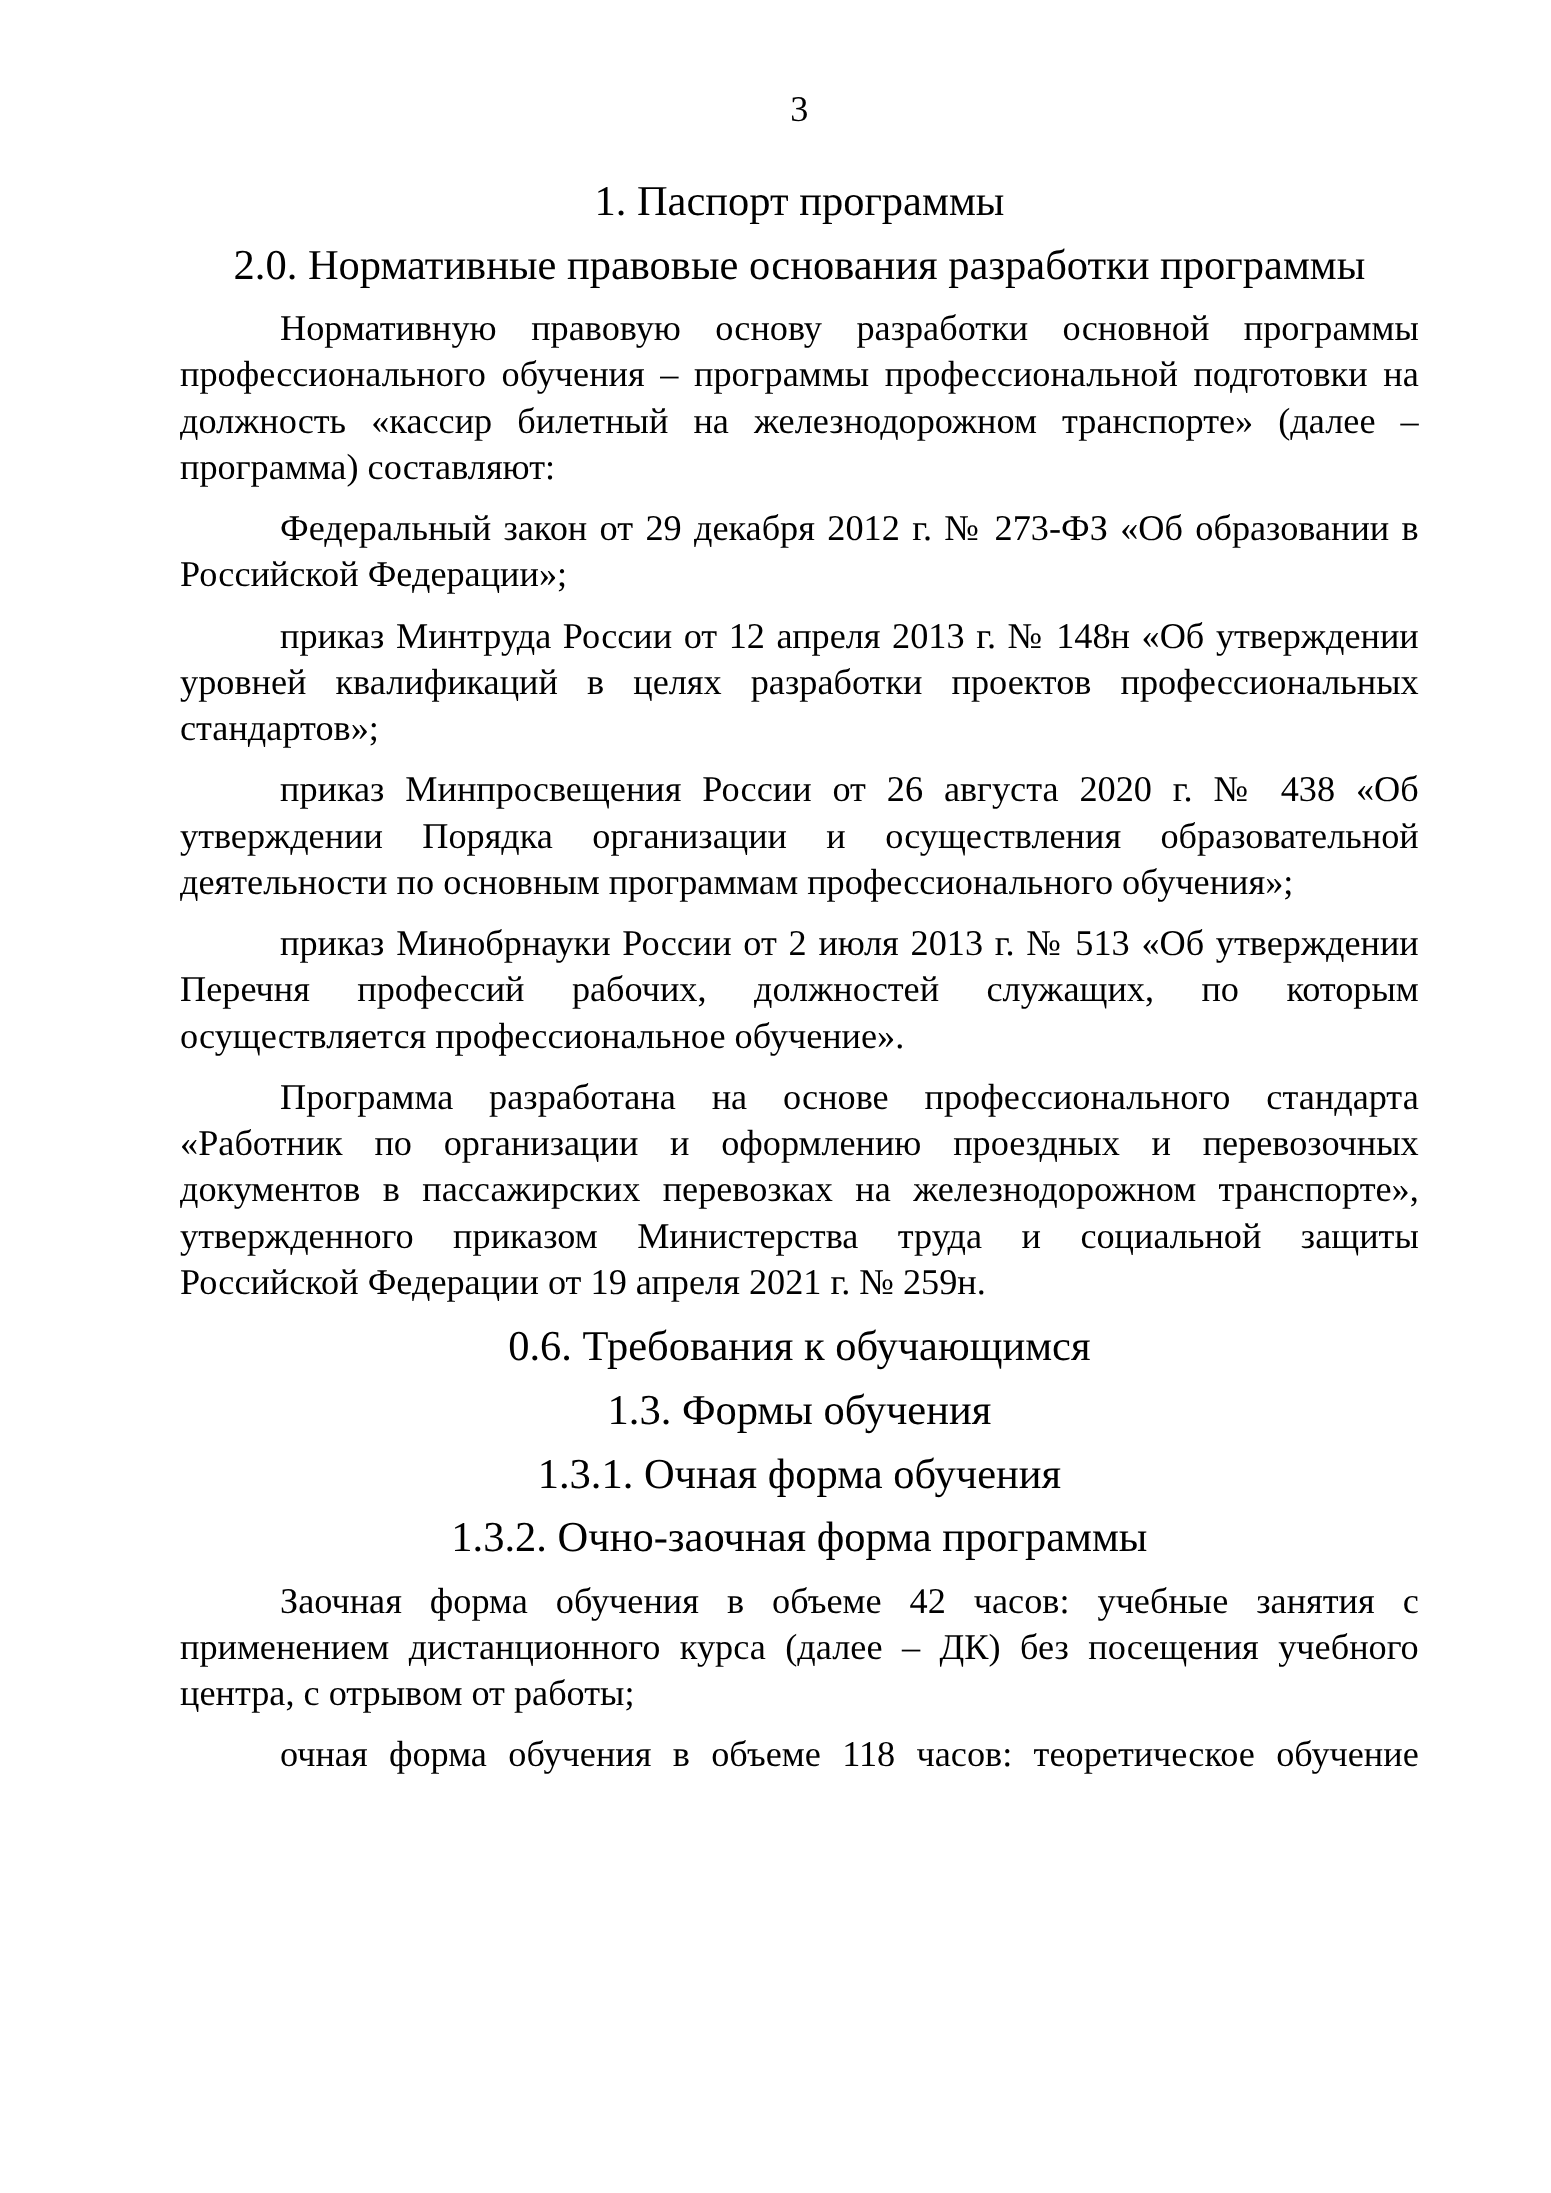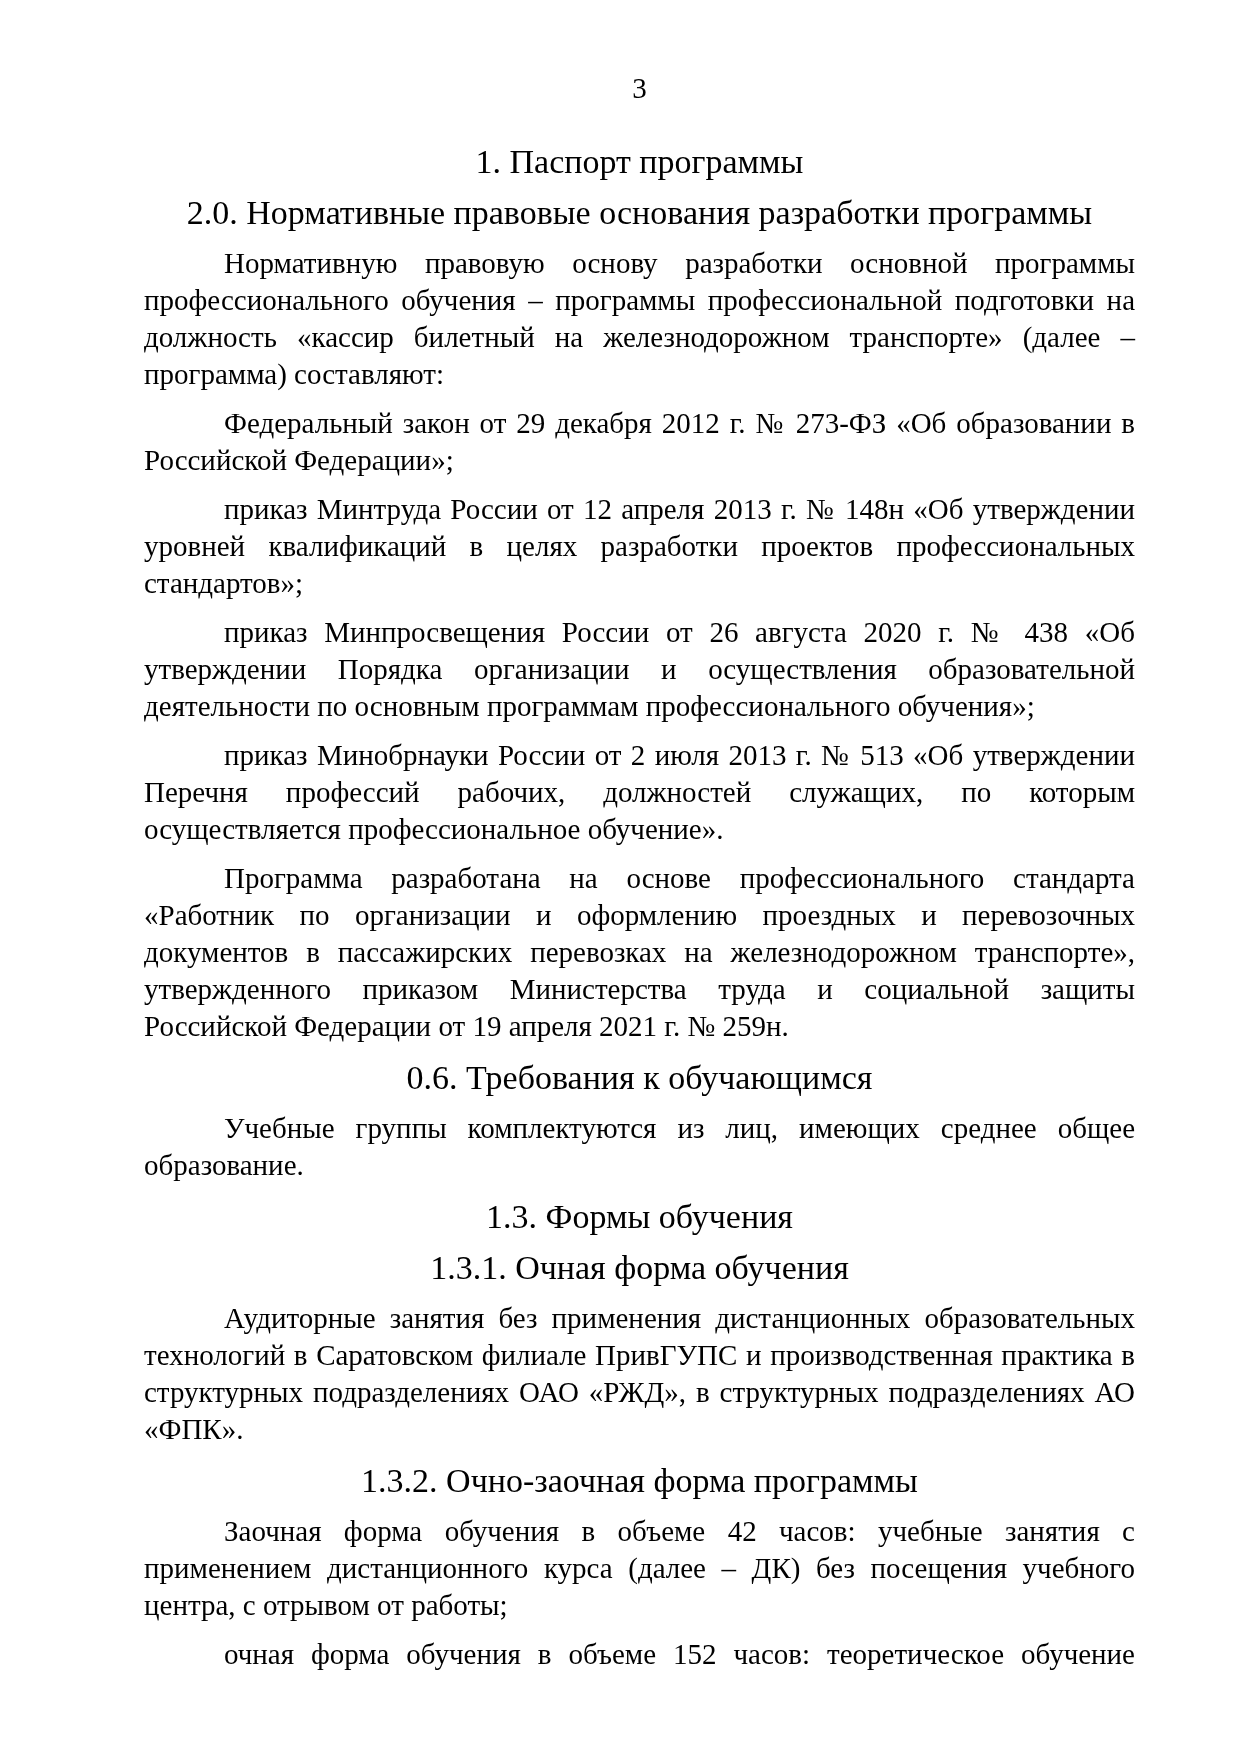--- a/index.html
+++ b/index.html
@@ -53,23 +53,21 @@
   <p class="h">2.0. Нормативные правовые основания разработки программы</p>
 
   <p class="p">Нормативную правовую основу разработки основной программы профессионального обучения – программы профессиональной подготовки на должность «кассир билетный на железнодорожном транспорте» (далее – программа) составляют:</p>
   <p class="p">Федеральный закон от 29 декабря 2012 г. №&nbsp;273-ФЗ «Об образовании в Российской Федерации»;</p>
   <p class="p">приказ Минтруда России от 12 апреля 2013 г. №&nbsp;148н «Об утверждении уровней квалификаций в целях разработки проектов профессиональных стандартов»;</p>
   <p class="p">приказ Минпросвещения России от 26 августа 2020 г. №&nbsp;438 «Об утверждении Порядка организации и осуществления образовательной деятельности по основным программам профессионального обучения»;</p>
   <p class="p">приказ Минобрнауки России от 2 июля 2013 г. №&nbsp;513 «Об утверждении Перечня профессий рабочих, должностей служащих, по которым осуществляется профессиональное обучение».</p>
   <p class="p">Программа разработана на основе профессионального стандарта «Работник по организации и оформлению проездных и перевозочных документов в пассажирских перевозках на железнодорожном транспорте», утвержденного приказом Министерства труда и социальной защиты Российской Федерации от 19 апреля 2021 г. №&nbsp;259н.</p>
 
   <p class="h">0.6. Требования к обучающимся</p>
-  <p class="p">Учебные группы комплектуются из лиц, имеющих среднее общее образование.</p>
 
   <p class="h">1.3. Формы обучения</p>
   <p class="h">1.3.1. Очная форма обучения</p>
-  <p class="p">Аудиторные занятия без применения дистанционных образовательных технологий в Саратовском филиале ПривГУПС  и производственная практика в структурных подразделениях ОАО «РЖД», в структурных подразделениях АО «ФПК».</p>
 
   <p class="h">1.3.2. Очно-заочная форма программы</p>
   <p class="p">Заочная форма обучения в объеме 42 часов: учебные занятия с применением дистанционного курса (далее – ДК) без посещения учебного центра, с отрывом от работы;</p>
-  <p class="p justify-last">очная форма обучения в объеме 152 часов: теоретическое обучение</p>
+  <p class="p justify-last">очная форма обучения в объеме 118 часов: теоретическое обучение</p>
 
 </div>
 
 </body></html>

